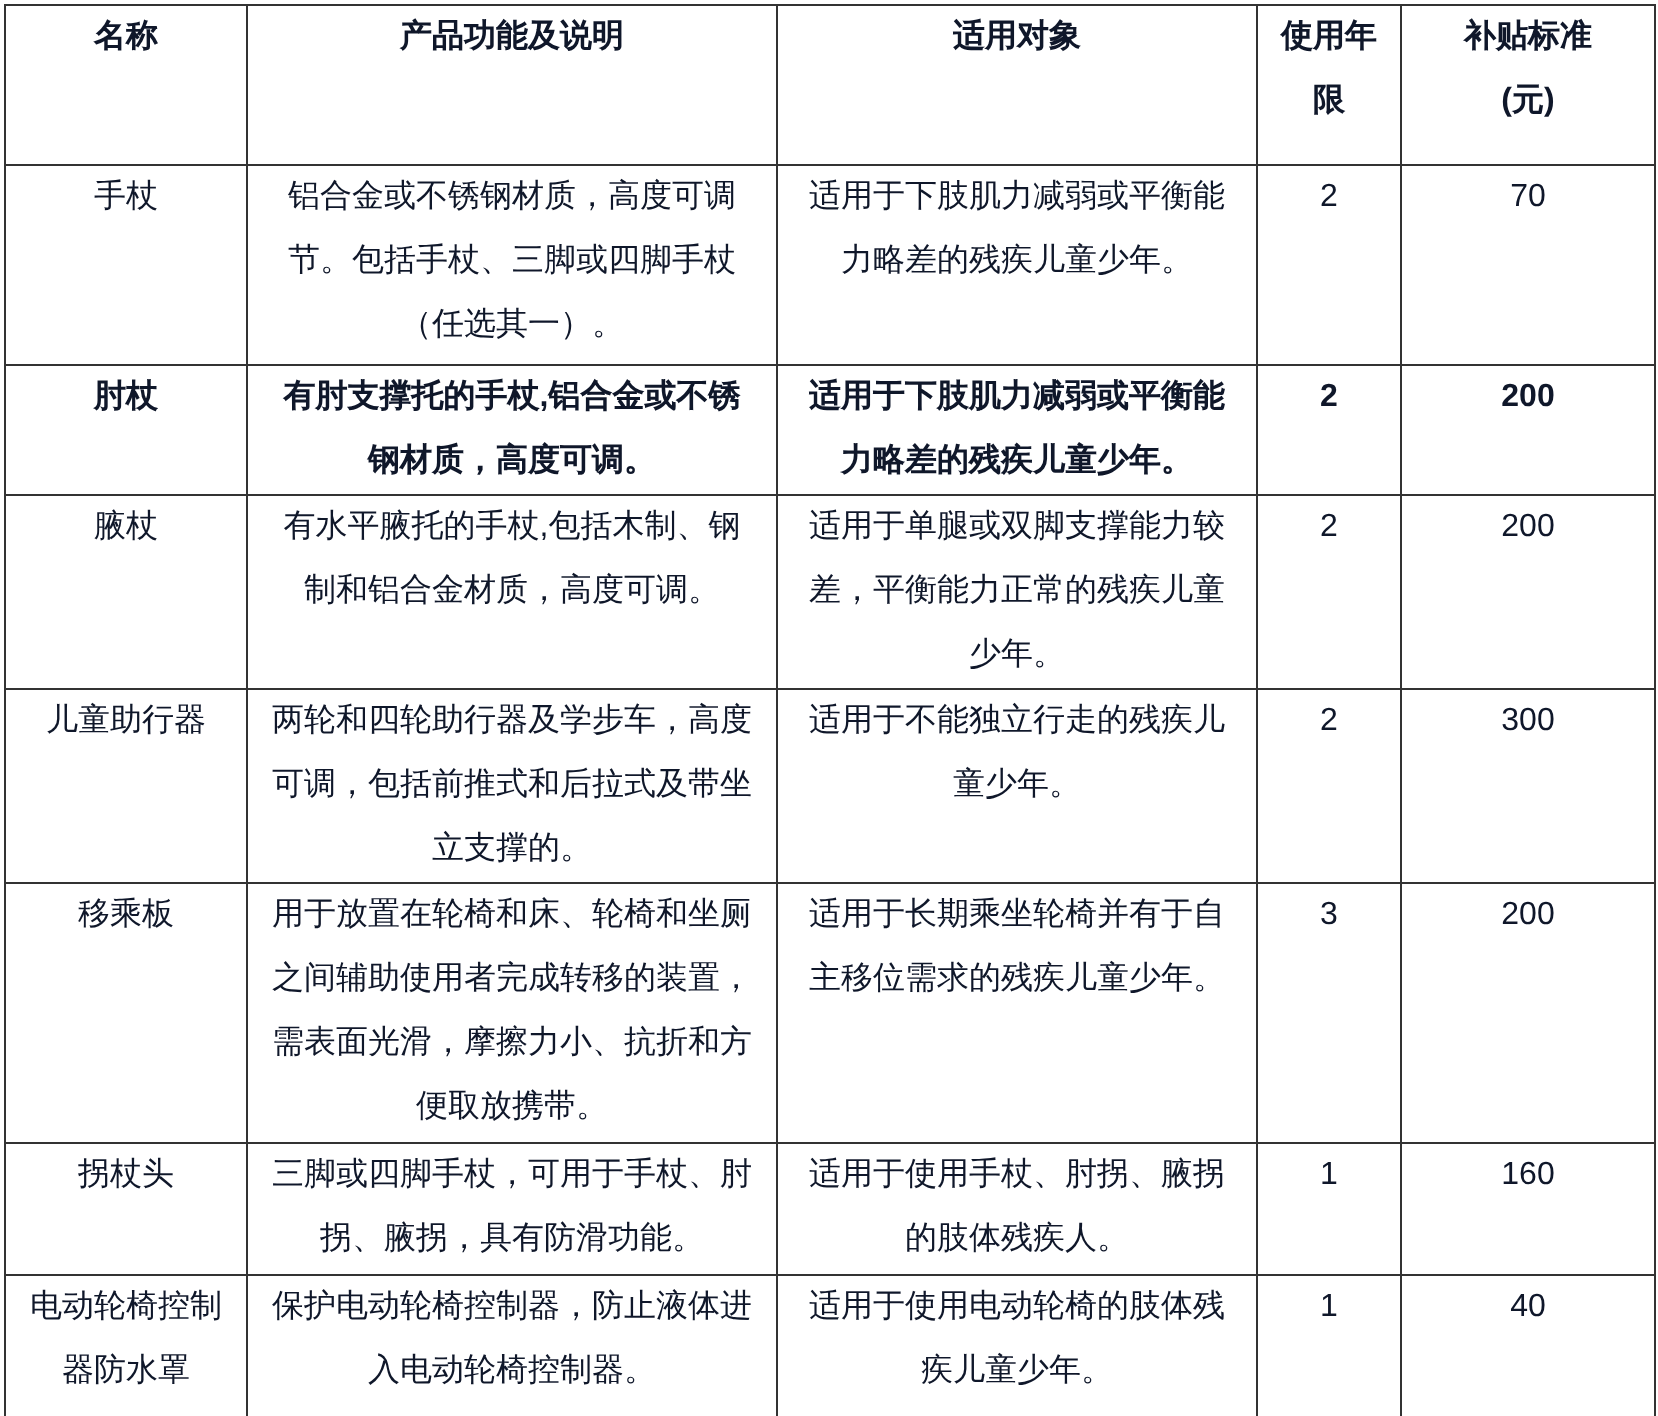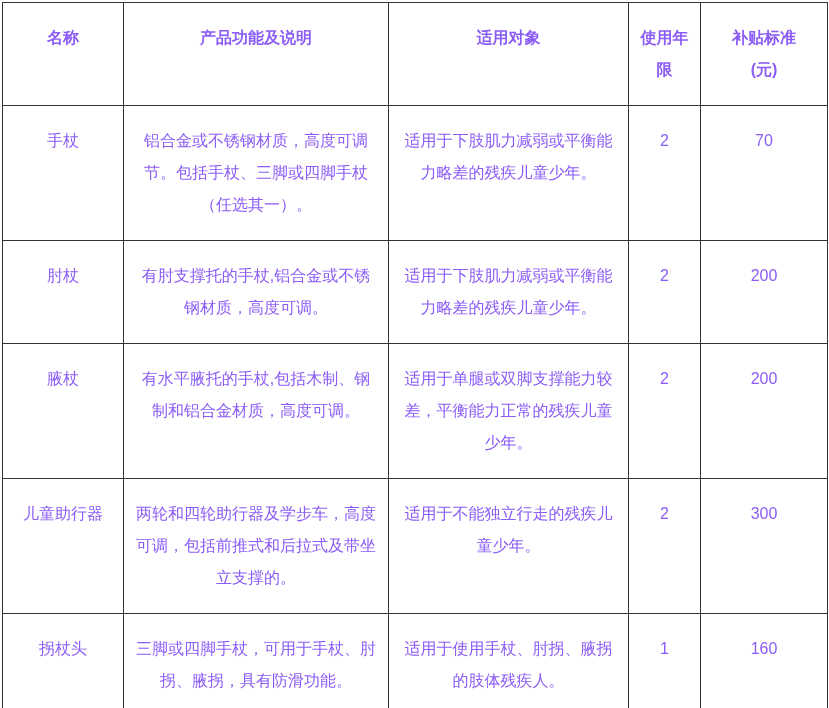--- a/index.html
+++ b/index.html
@@ -24,39 +24,39 @@
     width: 825px;
     background: #ffffff;
   }
   table.subsidy-table th,
   table.subsidy-table td {
     border: 1px solid #333333;
     font-size: 16px;
     line-height: 32px;
     text-align: center;
     vertical-align: top;
-    padding: 19px 10px;
+    padding: 0 10px;
     box-sizing: border-box;
-    color: #8b5cf6;
+    color: #0f172a;
     word-break: break-all;
   }
   table.subsidy-table th {
     font-weight: bold;
     white-space: pre-line;
   }
   
   col.c-name     { width: 121px; }
   col.c-function { width: 265px; }
   col.c-target   { width: 240px; }
   col.c-years    { width: 72px;  }
   col.c-subsidy  { width: 127px; }
   
   tr.hdr  { height: 80px;  }
   tr.r0   { height: 100px; margin-left: 41px; }
-  tr.r1   { height: 62px;  }
+  tr.r1   { height: 62px; font-weight: bold;  }
   tr.r2   { height: 96px;  }
   tr.r3   { height: 96px;  }
   tr.r4   { height: 130px; }
   tr.r5   { height: 66px;  }
   tr.r6   { height: 72px;  }
 </style>
 </head>
 <body>
 
 <div class="doc-wrap">
@@ -101,20 +101,27 @@
         <td>2</td>
         <td>200</td>
       </tr>
       <tr class="r3">
         <td>儿童助行器</td>
         <td>两轮和四轮助行器及学步车，高度可调，包括前推式和后拉式及带坐立支撑的。</td>
         <td>适用于不能独立行走的残疾儿童少年。</td>
         <td>2</td>
         <td>300</td>
       </tr>
+      <tr class="r4">
+        <td>移乘板</td>
+        <td>用于放置在轮椅和床、轮椅和坐厕之间辅助使用者完成转移的装置，需表面光滑，摩擦力小、抗折和方便取放携带。</td>
+        <td>适用于长期乘坐轮椅并有于自主移位需求的残疾儿童少年。</td>
+        <td>3</td>
+        <td>200</td>
+      </tr>
       <tr class="r5">
         <td>拐杖头</td>
         <td>三脚或四脚手杖，可用于手杖、肘拐、腋拐，具有防滑功能。</td>
         <td>适用于使用手杖、肘拐、腋拐的肢体残疾人。</td>
         <td>1</td>
         <td>160</td>
       </tr>
       <tr class="r6">
         <td>电动轮椅控制器防水罩</td>
         <td>保护电动轮椅控制器，防止液体进入电动轮椅控制器。</td>

